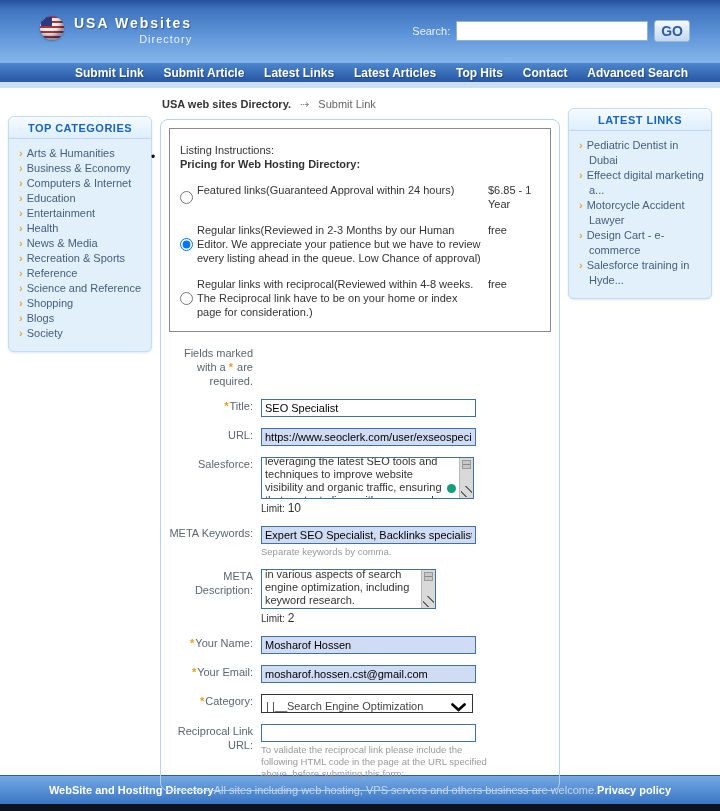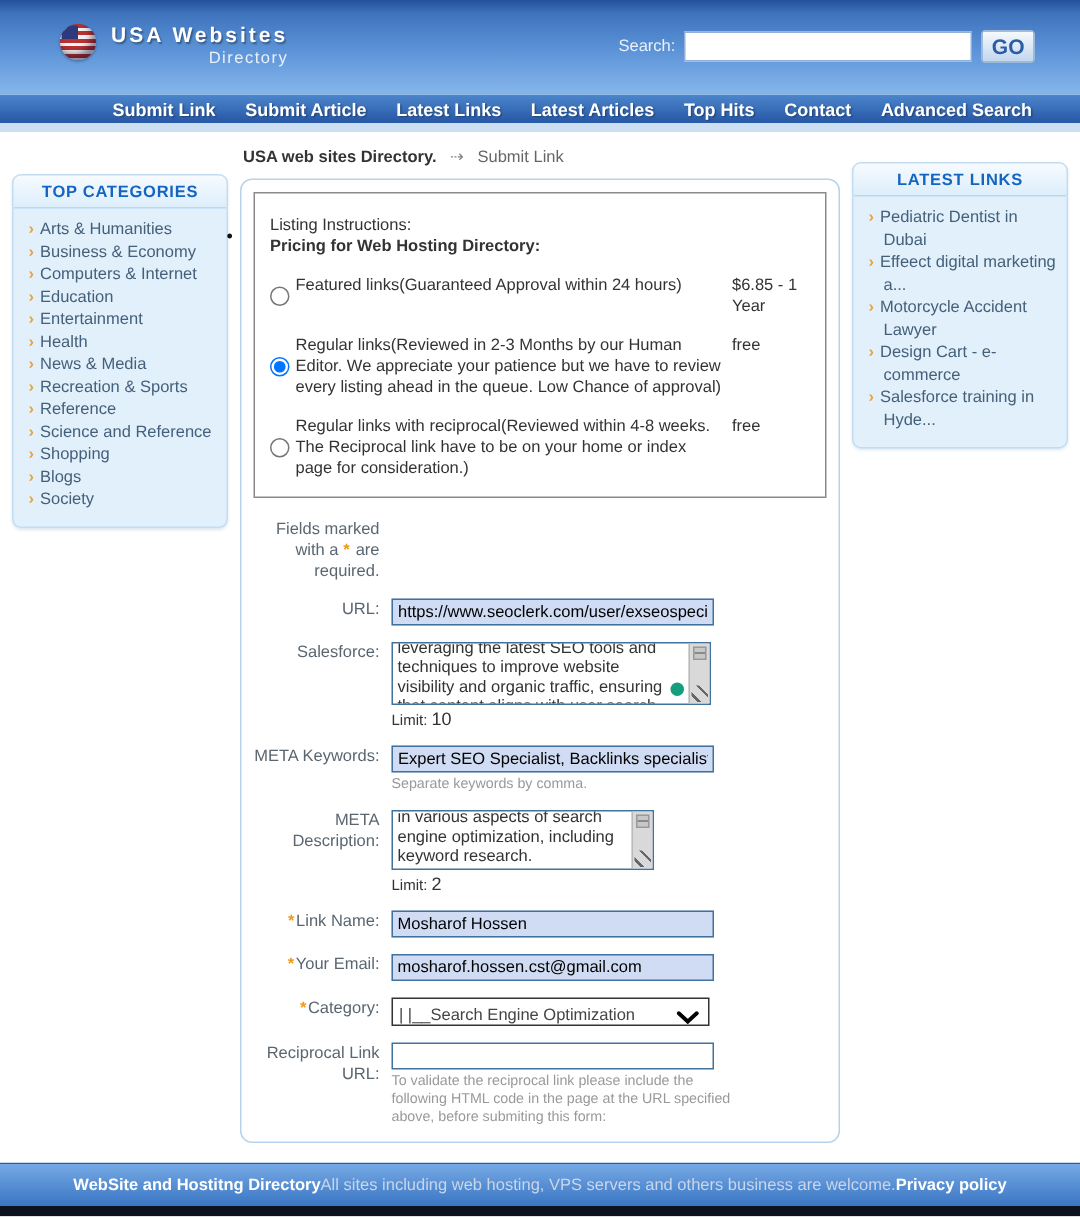--- a/index.html
+++ b/index.html
@@ -185,20 +185,24 @@
             </div>
         </div>
 
         <div class="frow note">
           <div class="flabel">
             <span>Fields marked with a </span><span class="req">*</span><span> are required.</span>
           </div>
           <div class="ffield"></div>
         </div>
 
+        <div class="frow">
+          <div class="flabel"><span class="req">*</span><span>Title:</span></div>
+          <div class="ffield"><input class="txt-input" type="text" value="SEO Specialist" style=""></div>
+        </div>
 
         <div class="frow">
           <div class="flabel"><span>URL:</span></div>
           <div class="ffield"><input class="txt-input autofill" type="text" value="https://www.seoclerk.com/user/exseospecialist" style=""></div>
         </div>
 
         <div class="frow">
           <div class="flabel"><span>Salesforce:</span></div>
           <div class="ffield">
             <div class="fake-ta desc-ta">
@@ -233,21 +237,21 @@
                 </div>
               <div class="grip"></div>
             </div>
             <div class="limit">
               <span>Limit:</span> <span class="num">2</span>
             </div>
           </div>
         </div>
 
         <div class="frow">
-          <div class="flabel"><span class="req">*</span><span>Link Name:</span></div>
+          <div class="flabel"><span class="req">*</span><span>Your Name:</span></div>
           <div class="ffield"><input class="txt-input autofill" type="text" value="Mosharof Hossen" style=""></div>
         </div>
 
         <div class="frow">
           <div class="flabel"><span class="req">*</span><span>Your Email:</span></div>
           <div class="ffield"><input class="txt-input autofill" type="text" value="mosharof.hossen.cst@gmail.com" style=""></div>
         </div>
 
         <div class="frow">
           <div class="flabel"><span class="req">*</span><span>Category:</span></div>

